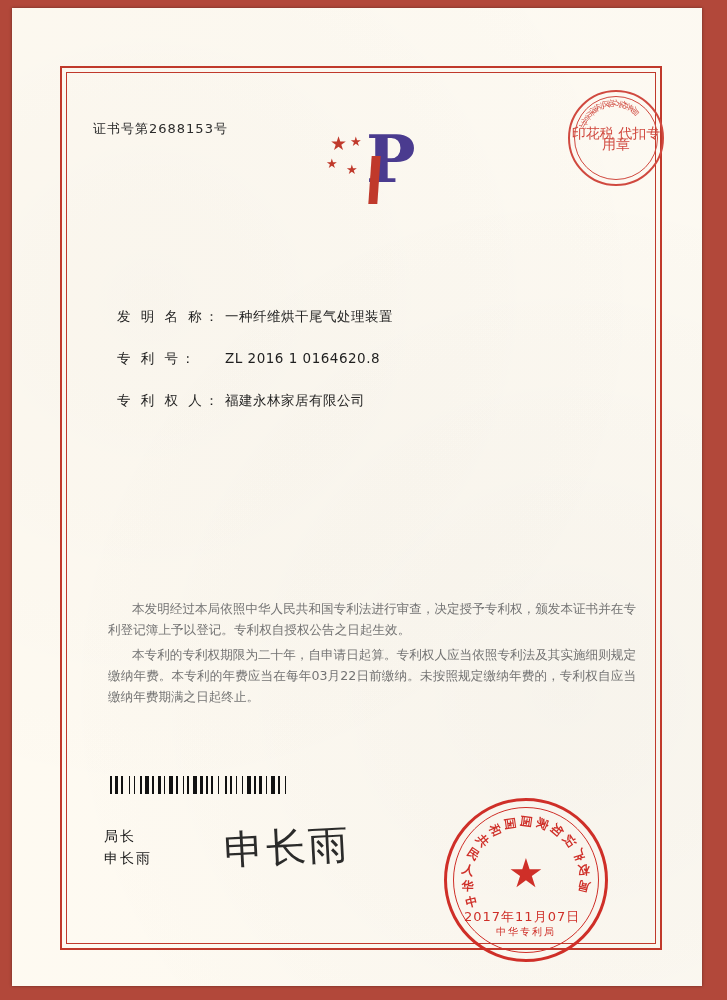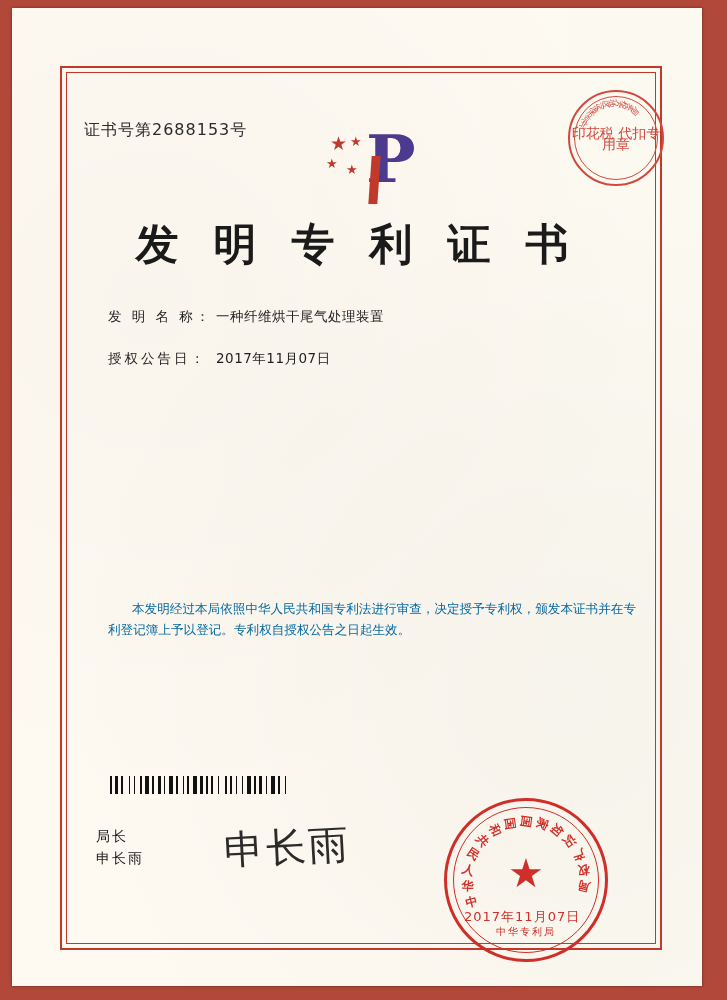--- a/index.html
+++ b/index.html
@@ -29,22 +29,22 @@
     position:absolute;
     left:48px;top:58px;right:40px;bottom:36px;
     border:2px solid #c0392b;
   }
   .border-inner{
     position:absolute;
     left:4px;top:4px;right:4px;bottom:4px;
     border:1px solid #c0392b;
   }
   .cert-no{
-    position:absolute;left:72px;top:112px;
-    font-size:16px;letter-spacing:1px;color:#2b2b2b;
+    position:absolute;left:81px;top:112px;
+    font-size:13px;letter-spacing:1px;color:#2b2b2b;
     font-family:"DejaVu Sans", sans-serif;
   }
   
   .logo{position:absolute;left:314px;top:118px;width:92px;height:78px;}
   .stars{position:absolute;left:0;top:8px;width:48px;height:52px;}
   .star{position:absolute;color:#c0392b;font-size:15px;line-height:15px;}
   .s1{left:4px;top:2px;font-size:19px;}
   .s2{left:24px;top:0px;font-size:13px;}
   .s3{left:0px;top:22px;font-size:13px;}
   .s4{left:20px;top:28px;font-size:13px;}
@@ -87,37 +87,37 @@
     position:absolute;left:0;right:0;top:36px;text-align:center;
     font-size:14px;line-height:11px;font-family:"DejaVu Sans", sans-serif;
   }
   .fields{position:absolute;left:96px;top:300px;width:540px;}
   .field{
     margin-bottom:24px;
     font-size:13.5px;color:#1f1f1f;
     font-family:"DejaVu Sans", sans-serif;
     white-space:nowrap;
   }
-  .field .lbl{letter-spacing:3px;display:inline-block;}
+  .field .lbl{letter-spacing:3px;display:inline-block;margin-left:9px;}
   .field .val{letter-spacing:0.5px;margin-left:12px;}
   .w1 .lbl{width:96px;}
   .w2 .lbl{width:96px;}
   .paras{
     position:absolute;left:96px;top:590px;width:528px;
-    font-size:12.6px;line-height:21px;color:#0369a1;
+    font-size:12.6px;line-height:21px;color:#737373;
     font-family:"DejaVu Sans", sans-serif;
     text-align:justify;
   }
   .paras p{margin:0 0 4px 0;text-indent:24px;}
   .barcode{
     position:absolute;left:98px;top:768px;width:240px;height:18px;
   }
   .barcode i{position:absolute;top:0;height:18px;background:#111;display:block;}
   .signoff{
-    position:absolute;left:84px;top:818px;
+    position:absolute;left:92px;top:818px;
     font-size:14px;line-height:22px;letter-spacing:2px;color:#1a1a1a;
     font-family:Liberation Serif, serif;
   }
   .handwriting{
     position:absolute;left:212px;top:812px;
     font-size:40px;color:#1a1a1a;
     font-family:"DejaVu Serif", serif;
     letter-spacing:2px;
     transform:rotate(-3deg);
     opacity:.92;
@@ -190,33 +190,36 @@
         <span style="font-size: 8px; transform: rotate(-5deg) translate(0px, -36px) rotate(90deg);">区</span>
         <span style="font-size: 8px; transform: rotate(6deg) translate(0px, -36px) rotate(90deg);">地</span>
         <span style="font-size: 8px; transform: rotate(17deg) translate(0px, -36px) rotate(90deg);">方</span>
         <span style="font-size: 8px; transform: rotate(28deg) translate(0px, -36px) rotate(90deg);">税</span>
         <span style="font-size: 8px; transform: rotate(39deg) translate(0px, -36px) rotate(90deg);">务</span>
         <span style="font-size: 8px; transform: rotate(50deg) translate(0px, -36px) rotate(90deg);">局</span>
       </div>
     <div class="mid">印花税 代扣专用章</div>
   </div>
 
-  <div class="title">发 明 专 利 证 书</div>
 
   <div class="fields">
     <div class="field w1">
       <span class="lbl">发 明 名 称：</span><span class="val">一种纤维烘干尾气处理装置</span>
     </div>
+    <div class="field w1">
+      <span class="lbl">专 利 号：</span><span class="val">ZL 2016 1 0164620.8</span>
+    </div>
     <div class="field w2">
-      <span class="lbl">授权公告日：</span><span class="val">2017年11月07日</span>
+      <span class="lbl">专 利 权 人：</span><span class="val">福建永林家居有限公司</span>
     </div>
   </div>
 
   <div class="paras">
     <p>本发明经过本局依照中华人民共和国专利法进行审查，决定授予专利权，颁发本证书并在专利登记簿上予以登记。专利权自授权公告之日起生效。</p>
+    <p>本专利的专利权期限为二十年，自申请日起算。专利权人应当依照专利法及其实施细则规定缴纳年费。本专利的年费应当在每年03月22日前缴纳。未按照规定缴纳年费的，专利权自应当缴纳年费期满之日起终止。</p>
   </div>
 
   <div class="barcode" id="barcode">
       <i style="left: 0px; width: 2px;"></i>
       <i style="left: 5px; width: 3px;"></i>
       <i style="left: 11px; width: 2px;"></i>
       <i style="left: 19px; width: 1px;"></i>
       <i style="left: 24px; width: 1px;"></i>
       <i style="left: 30px; width: 2px;"></i>
       <i style="left: 35px; width: 4px;"></i>

